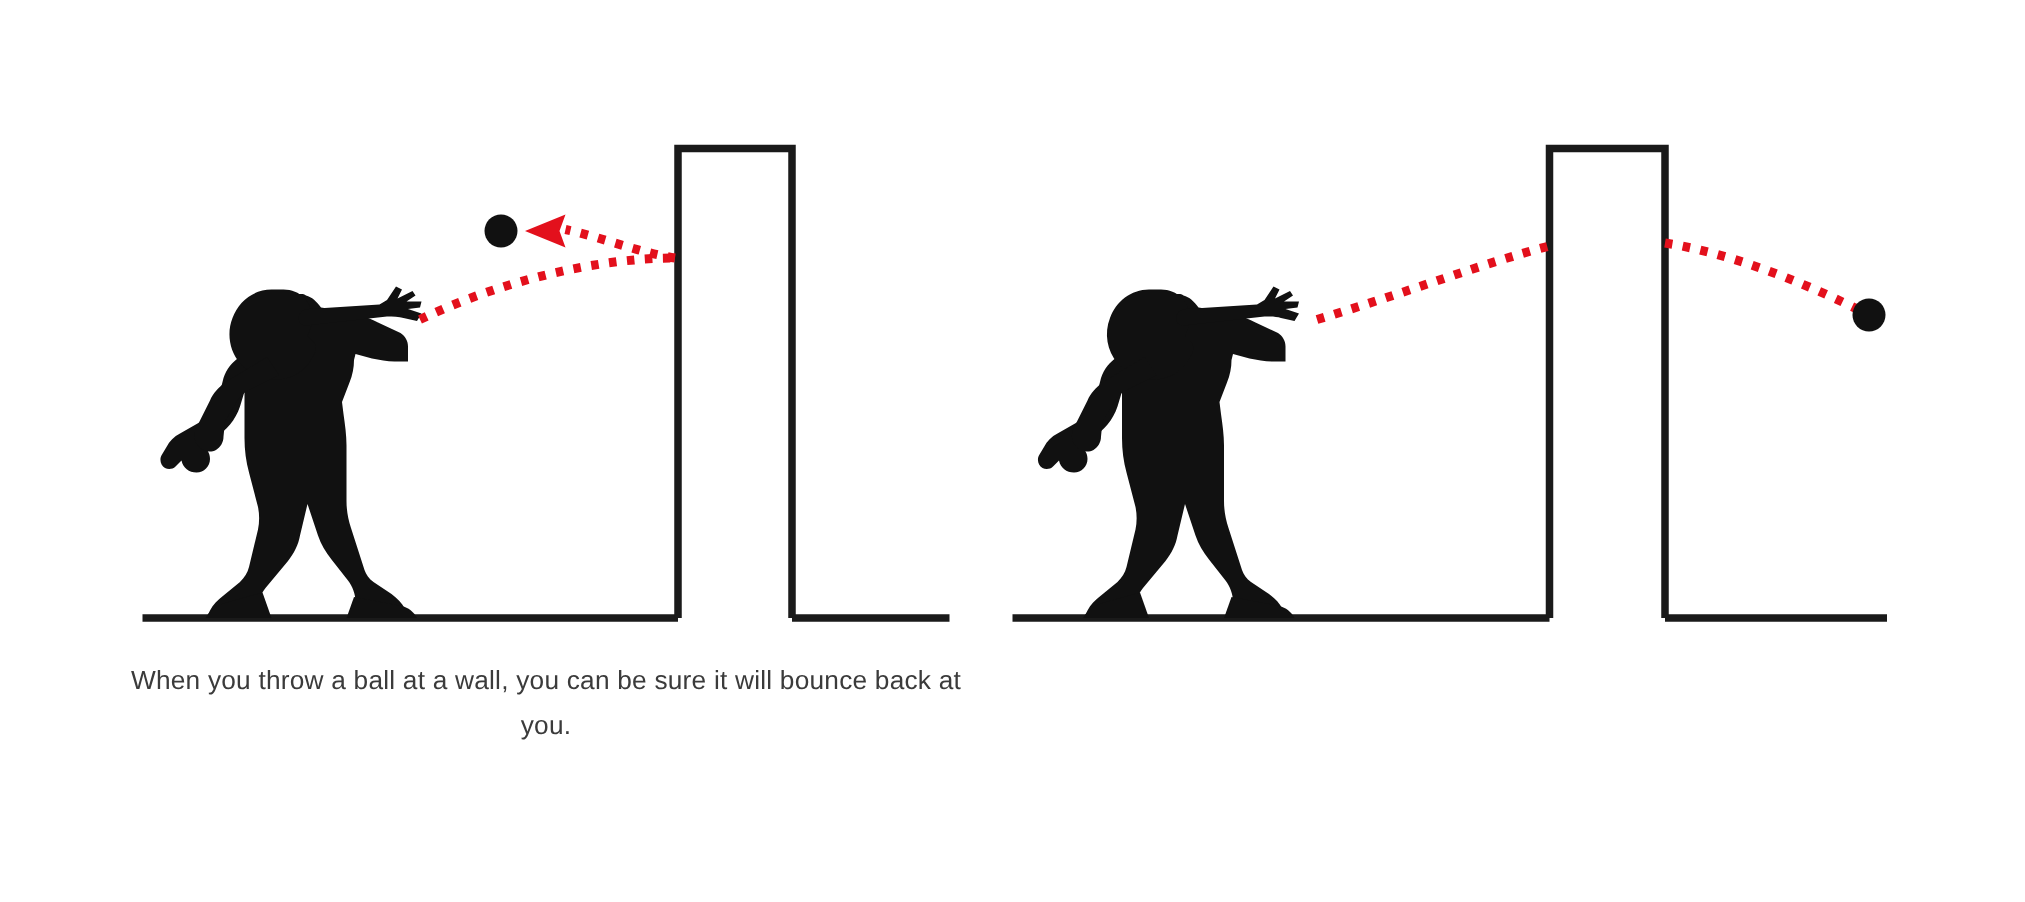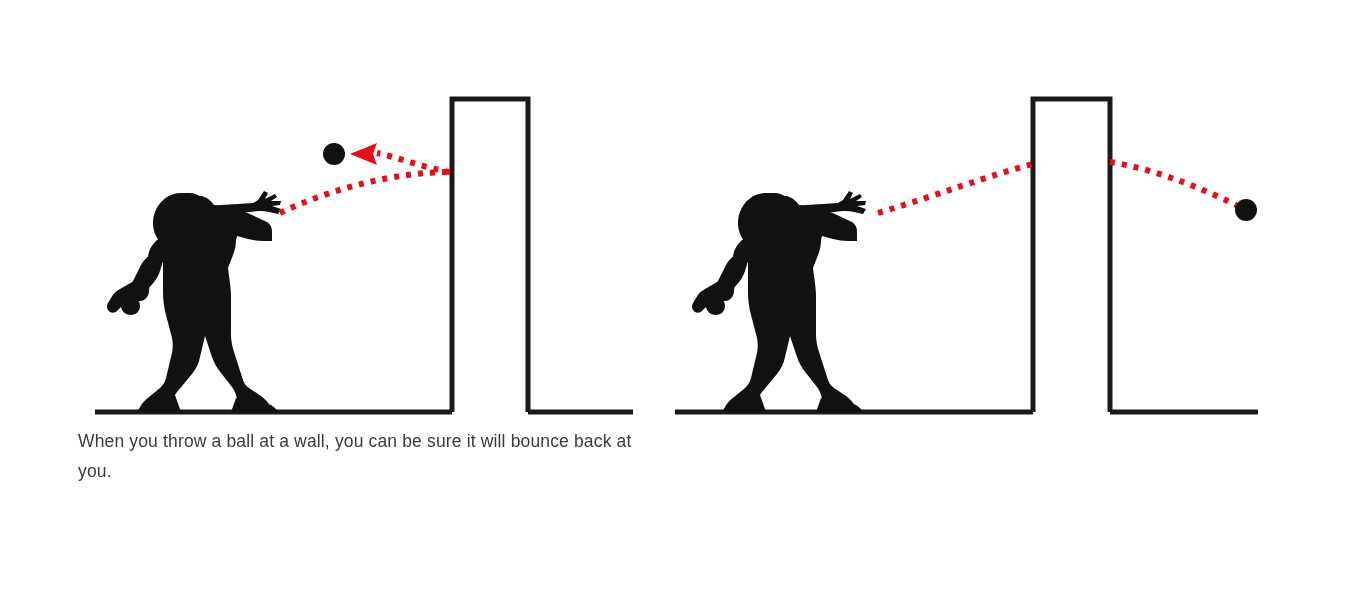--- a/index.html
+++ b/index.html
@@ -42,22 +42,23 @@
     color: #3b3b3b;
     font-size: 17.5px;
     line-height: 30px;
     letter-spacing: 0.15px;
     font-family: "Liberation Sans", "DejaVu Sans", sans-serif;
     font-stretch: condensed;
     white-space: pre-wrap;
   }
   #caption-left {
     left: 78px;
-    top: 426px;
+    top: 438px;
     width: 572px;
+    text-align: center;
   }
 </style>
 </head>
 <body>
 
 <div class="page">
 
   <div class="panel" id="panel-left">
 
     <svg class="figure-svg" viewBox="0 0 670 430" preserveAspectRatio="none">

